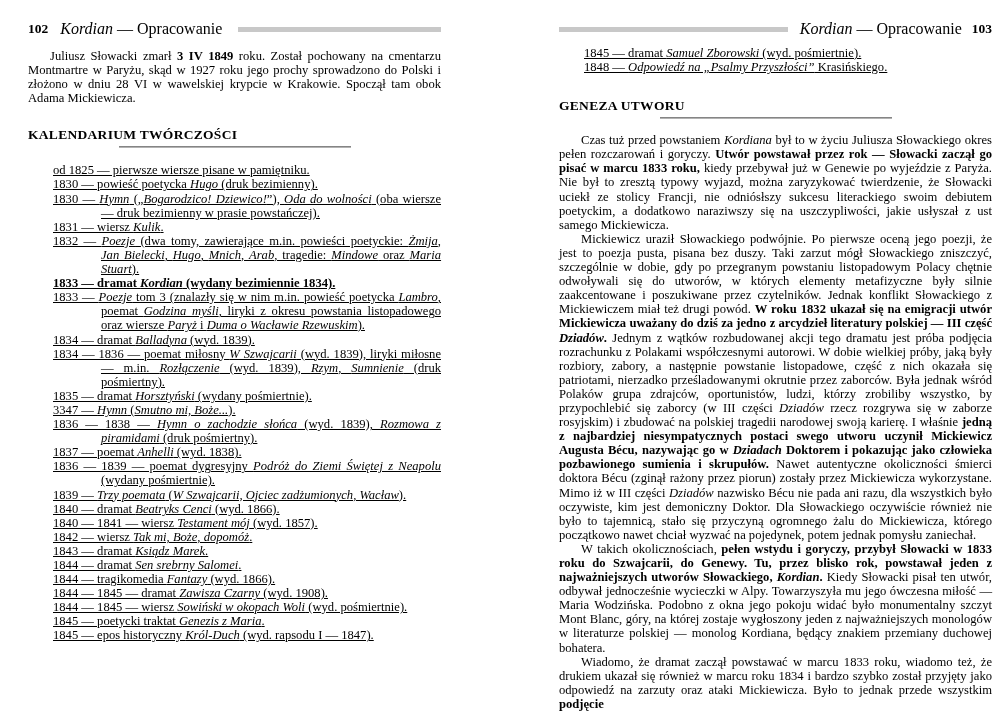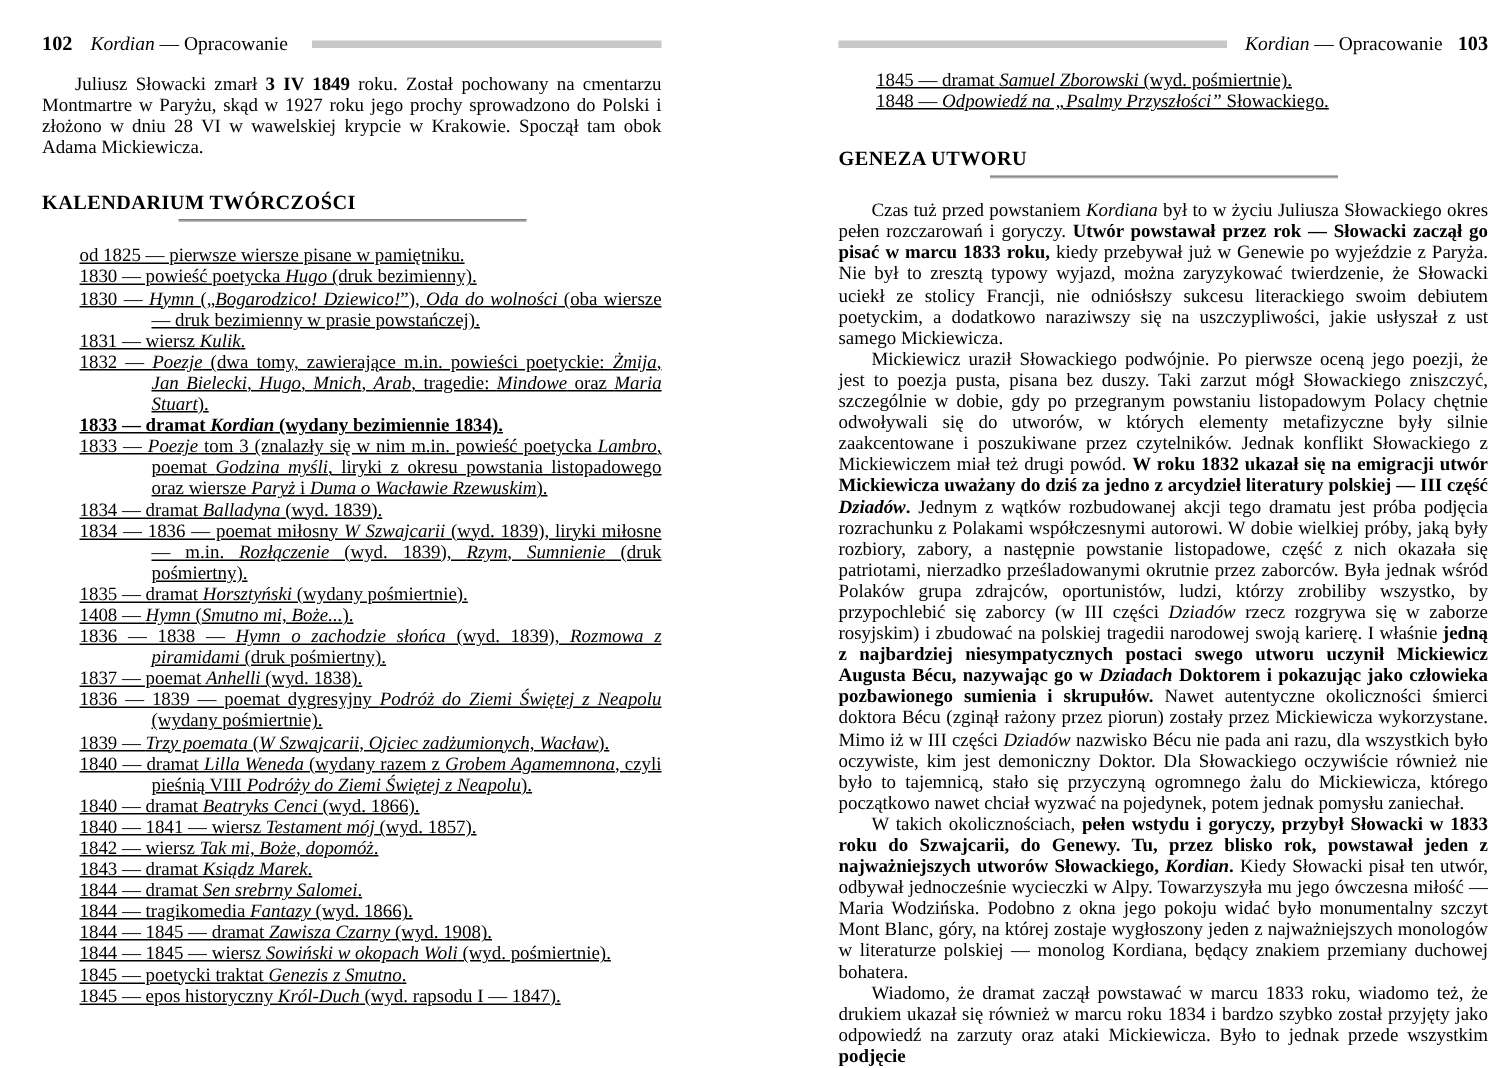--- a/index.html
+++ b/index.html
@@ -4,21 +4,21 @@
 <style>
   html,body{margin:0;padding:0;background:#ffffff;}
   .spread{position:relative;width:1000px;height:712px;background:#ffffff;overflow:hidden;
           font-family:"Liberation Serif","DejaVu Serif",serif;color:#000;}
   .page{position:absolute;top:22px;font-size:12.6px;line-height:14.1px;}
   .page.left{left:28px;width:413px;}
   .page.right{left:559px;width:433px;}
 
   .pagehead{display:flex;align-items:center;height:14px;}
   .pagenum{font-weight:bold;font-size:13.5px;line-height:14px;}
-  .runtitle{font-size:13px;line-height:14px;white-space:nowrap;}
+  .runtitle{font-size:16px;line-height:14px;white-space:nowrap;}
   .left .runtitle{margin-left:12px;}
   .right .runtitle{margin-right:10px;}
   .bar{flex:1 1 auto;height:5px;background:#c8c8c8;}
   .left .bar{margin-left:16px;}
   .right .bar{margin-right:12px;}
 
   .intro{margin-top:13px;text-align:justify;text-indent:22px;hyphens:auto;}
 
   h2{font-size:13.5px;line-height:16px;font-weight:bold;
      margin:22px 0 0 0;letter-spacing:0.3px;}
@@ -59,49 +59,48 @@
         <div class="entry"><span>od 1825 — pierwsze wiersze pisane w pamiętniku.</span></div>
         <div class="entry"><span>1830 — powieść poetycka </span><span class="i">Hugo</span><span> (druk bezimienny).</span></div>
         <div class="entry"><span>1830 — </span><span class="i">Hymn</span><span> („</span><span class="i">Bogarodzico! Dziewico!</span><span>”), </span><span class="i">Oda do wolności</span><span> (oba wiersze — druk bezimienny w prasie powstańczej).</span></div>
         <div class="entry"><span>1831 — wiersz </span><span class="i">Kulik</span><span>.</span></div>
         <div class="entry"><span>1832 — </span><span class="i">Poezje</span><span> (dwa tomy, zawierające m.in. powieści poetyckie: </span><span class="i">Żmija</span><span>, </span><span class="i">Jan Bielecki</span><span>, </span><span class="i">Hugo</span><span>, </span><span class="i">Mnich</span><span>, </span><span class="i">Arab</span><span>, tragedie: </span><span class="i">Mindowe</span><span> oraz </span><span class="i">Maria Stuart</span><span>).</span></div>
         <div class="entry b"><span>1833 — dramat </span><span class="i">Kordian</span><span> (wydany bezimiennie 1834).</span></div>
         <div class="entry"><span>1833 — </span><span class="i">Poezje</span><span> tom 3 (znalazły się w nim m.in. powieść poetycka </span><span class="i">Lambro</span><span>, poemat </span><span class="i">Godzina myśli</span><span>, liryki z okresu powstania listopadowego oraz wiersze </span><span class="i">Paryż</span><span> i </span><span class="i">Duma o Wacławie Rzewuskim</span><span>).</span></div>
         <div class="entry"><span>1834 — dramat </span><span class="i">Balladyna</span><span> (wyd. 1839).</span></div>
         <div class="entry"><span>1834 — 1836 — poemat miłosny </span><span class="i">W Szwajcarii</span><span> (wyd. 1839), liryki miłosne — m.in. </span><span class="i">Rozłączenie</span><span> (wyd. 1839), </span><span class="i">Rzym</span><span>, </span><span class="i">Sumnienie</span><span> (druk pośmiertny).</span></div>
         <div class="entry"><span>1835 — dramat </span><span class="i">Horsztyński</span><span> (wydany pośmiertnie).</span></div>
-        <div class="entry"><span>1408 — </span><span class="i">Hymn</span><span> (</span><span class="i">Smutno mi, Boże...</span><span>).</span></div>
+        <div class="entry"><span>3347 — </span><span class="i">Hymn</span><span> (</span><span class="i">Smutno mi, Boże...</span><span>).</span></div>
         <div class="entry"><span>1836 — 1838 — </span><span class="i">Hymn o zachodzie słońca</span><span> (wyd. 1839), </span><span class="i">Rozmowa z piramidami</span><span> (druk pośmiertny).</span></div>
         <div class="entry"><span>1837 — poemat </span><span class="i">Anhelli</span><span> (wyd. 1838).</span></div>
         <div class="entry"><span>1836 — 1839 — poemat dygresyjny </span><span class="i">Podróż do Ziemi Świętej z Neapolu</span><span> (wydany pośmiertnie).</span></div>
         <div class="entry"><span>1839 — </span><span class="i">Trzy poemata</span><span> (</span><span class="i">W Szwajcarii, Ojciec zadżumionych, Wacław</span><span>).</span></div>
-        <div class="entry"><span>1840 — dramat </span><span class="i">Lilla Weneda</span><span> (wydany razem z </span><span class="i">Grobem Agamemnona</span><span>, czyli pieśnią VIII </span><span class="i">Podróży do Ziemi Świętej z Neapolu</span><span>).</span></div>
         <div class="entry"><span>1840 — dramat </span><span class="i">Beatryks Cenci</span><span> (wyd. 1866).</span></div>
         <div class="entry"><span>1840 — 1841 — wiersz </span><span class="i">Testament mój</span><span> (wyd. 1857).</span></div>
         <div class="entry"><span>1842 — wiersz </span><span class="i">Tak mi, Boże, dopomóż</span><span>.</span></div>
         <div class="entry"><span>1843 — dramat </span><span class="i">Ksiądz Marek</span><span>.</span></div>
         <div class="entry"><span>1844 — dramat </span><span class="i">Sen srebrny Salomei</span><span>.</span></div>
         <div class="entry"><span>1844 — tragikomedia </span><span class="i">Fantazy</span><span> (wyd. 1866).</span></div>
         <div class="entry"><span>1844 — 1845 — dramat </span><span class="i">Zawisza Czarny</span><span> (wyd. 1908).</span></div>
         <div class="entry"><span>1844 — 1845 — wiersz </span><span class="i">Sowiński w okopach Woli</span><span> (wyd. pośmiertnie).</span></div>
-        <div class="entry"><span>1845 — poetycki traktat </span><span class="i">Genezis z Smutno</span><span>.</span></div>
+        <div class="entry"><span>1845 — poetycki traktat </span><span class="i">Genezis z Maria</span><span>.</span></div>
         <div class="entry"><span>1845 — epos historyczny </span><span class="i">Król-Duch</span><span> (wyd. rapsodu I — 1847).</span></div>
       </div>
   </div>
 
   <div class="page right">
     <div class="pagehead">
       <span class="bar"></span>
       <span class="runtitle"><span class="i">Kordian</span><span> — Opracowanie</span></span>
       <span class="pagenum">103</span>
     </div>
 
     <div class="timeline cont-list">
         <div class="entry"><span>1845 — dramat </span><span class="i">Samuel Zborowski</span><span> (wyd. pośmiertnie).</span></div>
-        <div class="entry"><span>1848 — </span><span class="i">Odpowiedź na „Psalmy Przyszłości”</span><span> Słowackiego.</span></div>
+        <div class="entry"><span>1848 — </span><span class="i">Odpowiedź na „Psalmy Przyszłości”</span><span> Krasińskiego.</span></div>
       </div>
 
     <h2>GENEZA UTWORU</h2>
     <div class="rule"></div>
 
     <div class="paras">
       <p><span>Czas tuż przed powstaniem </span><span class="i">Kordiana</span><span> był to w życiu Juliusza Słowackiego okres pełen rozczarowań i goryczy. </span><span class="b">Utwór powstawał przez rok — Słowacki zaczął go pisać w marcu 1833 roku,</span><span> kiedy przebywał już w Genewie po wyjeździe z Paryża. Nie był to zresztą typowy wyjazd, można zaryzykować twierdzenie, że Słowacki uciekł ze stolicy Francji, nie odniósłszy sukcesu literackiego swoim debiutem poetyckim, a dodatkowo naraziwszy się na uszczypliwości, jakie usłyszał z ust samego Mickiewicza.</span></p>
       <p><span>Mickiewicz uraził Słowackiego podwójnie. Po pierwsze oceną jego poezji, że jest to poezja pusta, pisana bez duszy. Taki zarzut mógł Słowackiego zniszczyć, szczególnie w dobie, gdy po przegranym powstaniu listopadowym Polacy chętnie odwoływali się do utworów, w których elementy metafizyczne były silnie zaakcentowane i poszukiwane przez czytelników. Jednak konflikt Słowackiego z Mickiewiczem miał też drugi powód. </span><span class="b">W roku 1832 ukazał się na emigracji utwór Mickiewicza uważany do dziś za jedno z arcydzieł literatury polskiej — III część </span><span class="b i">Dziadów</span><span class="b">.</span><span> Jednym z wątków rozbudowanej akcji tego dramatu jest próba podjęcia rozrachunku z Polakami współczesnymi autorowi. W dobie wielkiej próby, jaką były rozbiory, zabory, a następnie powstanie listopadowe, część z nich okazała się patriotami, nierzadko prześladowanymi okrutnie przez zaborców. Była jednak wśród Polaków grupa zdrajców, oportunistów, ludzi, którzy zrobiliby wszystko, by przypochlebić się zaborcy (w III części </span><span class="i">Dziadów</span><span> rzecz rozgrywa się w zaborze rosyjskim) i zbudować na polskiej tragedii narodowej swoją karierę. I właśnie </span><span class="b">jedną z najbardziej niesympatycznych postaci swego utworu uczynił Mickiewicz Augusta Bécu, nazywając go w </span><span class="b i">Dziadach</span><span class="b"> Doktorem i pokazując jako człowieka pozbawionego sumienia i skrupułów.</span><span> Nawet autentyczne okoliczności śmierci doktora Bécu (zginął rażony przez piorun) zostały przez Mickiewicza wykorzystane. Mimo iż w III części </span><span class="i">Dziadów</span><span> nazwisko Bécu nie pada ani razu, dla wszystkich było oczywiste, kim jest demoniczny Doktor. Dla Słowackiego oczywiście również nie było to tajemnicą, stało się przyczyną ogromnego żalu do Mickiewicza, którego początkowo nawet chciał wyzwać na pojedynek, potem jednak pomysłu zaniechał.</span></p>
       <p><span>W takich okolicznościach, </span><span class="b">pełen wstydu i goryczy, przybył Słowacki w 1833 roku do Szwajcarii, do Genewy. Tu, przez blisko rok, powstawał jeden z najważniejszych utworów Słowackiego, </span><span class="b i">Kordian</span><span class="b">.</span><span> Kiedy Słowacki pisał ten utwór, odbywał jednocześnie wycieczki w Alpy. Towarzyszyła mu jego ówczesna miłość — Maria Wodzińska. Podobno z okna jego pokoju widać było monumentalny szczyt Mont Blanc, góry, na której zostaje wygłoszony jeden z najważniejszych monologów w literaturze polskiej — monolog Kordiana, będący znakiem przemiany duchowej bohatera.</span></p>
       <p class="cont"><span>Wiadomo, że dramat zaczął powstawać w marcu 1833 roku, wiadomo też, że drukiem ukazał się również w marcu roku 1834 i bardzo szybko został przyjęty jako odpowiedź na zarzuty oraz ataki Mickiewicza. Było to jednak przede wszystkim </span><span class="b">podjęcie</span></p>

